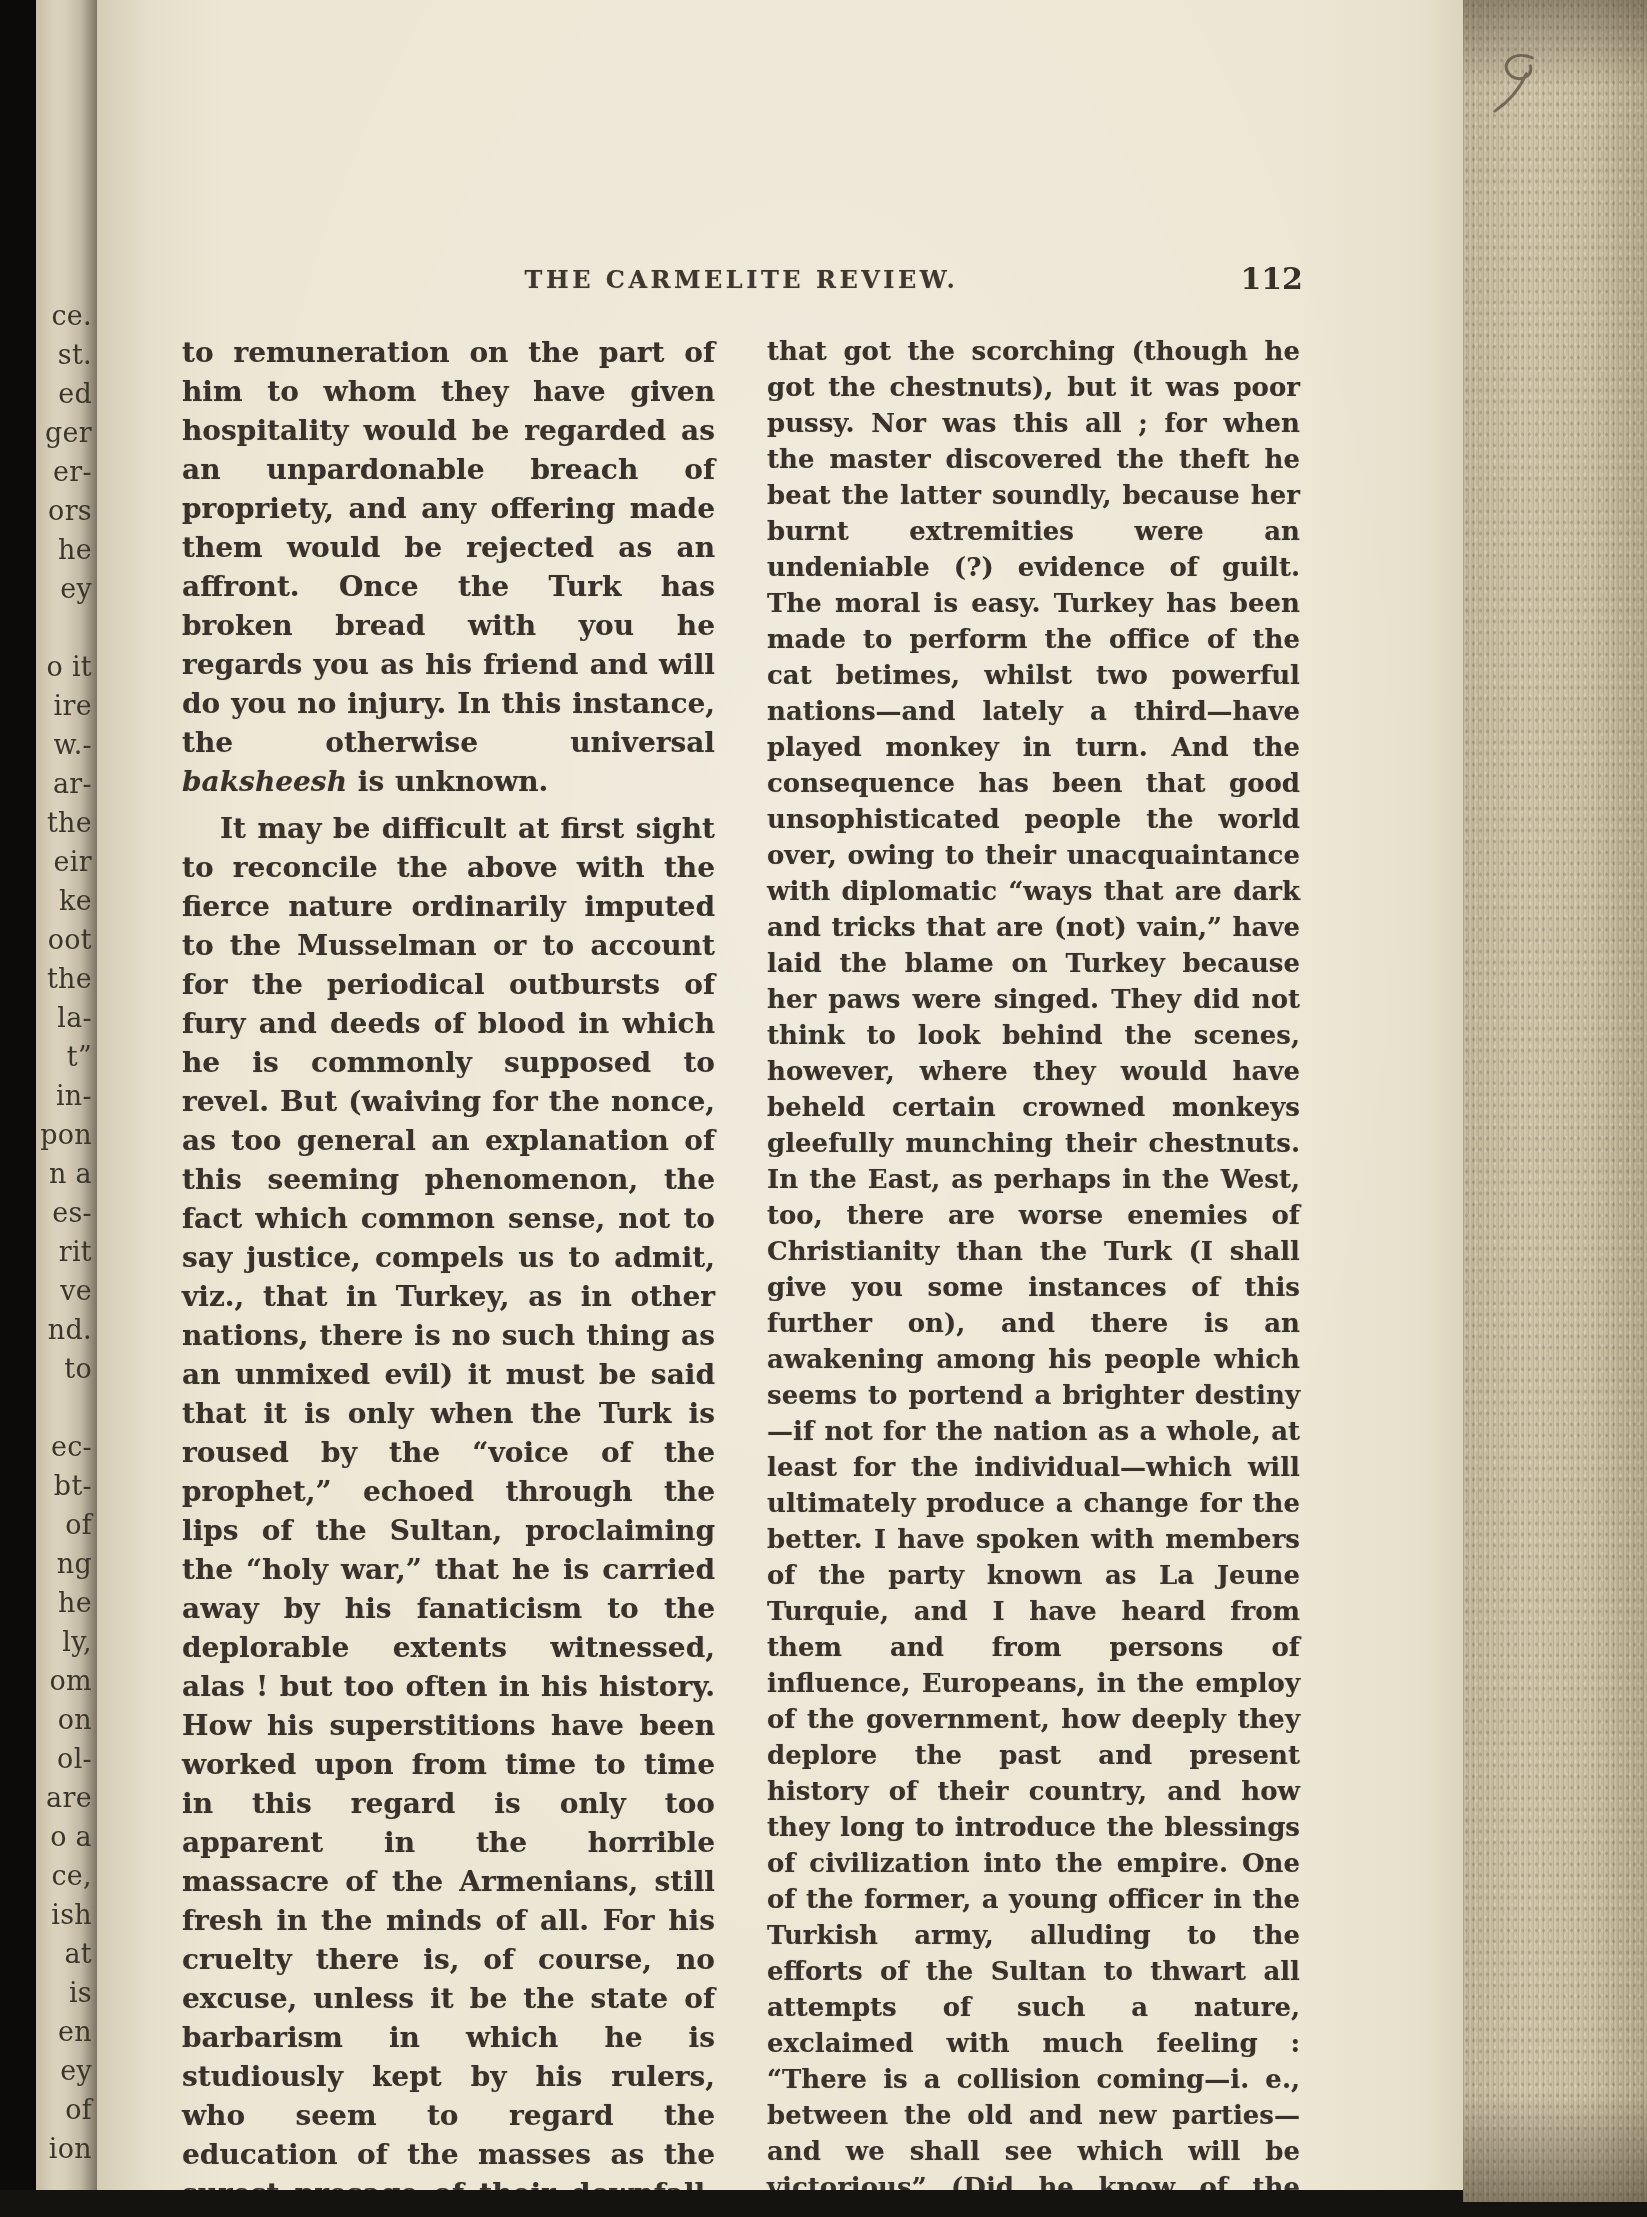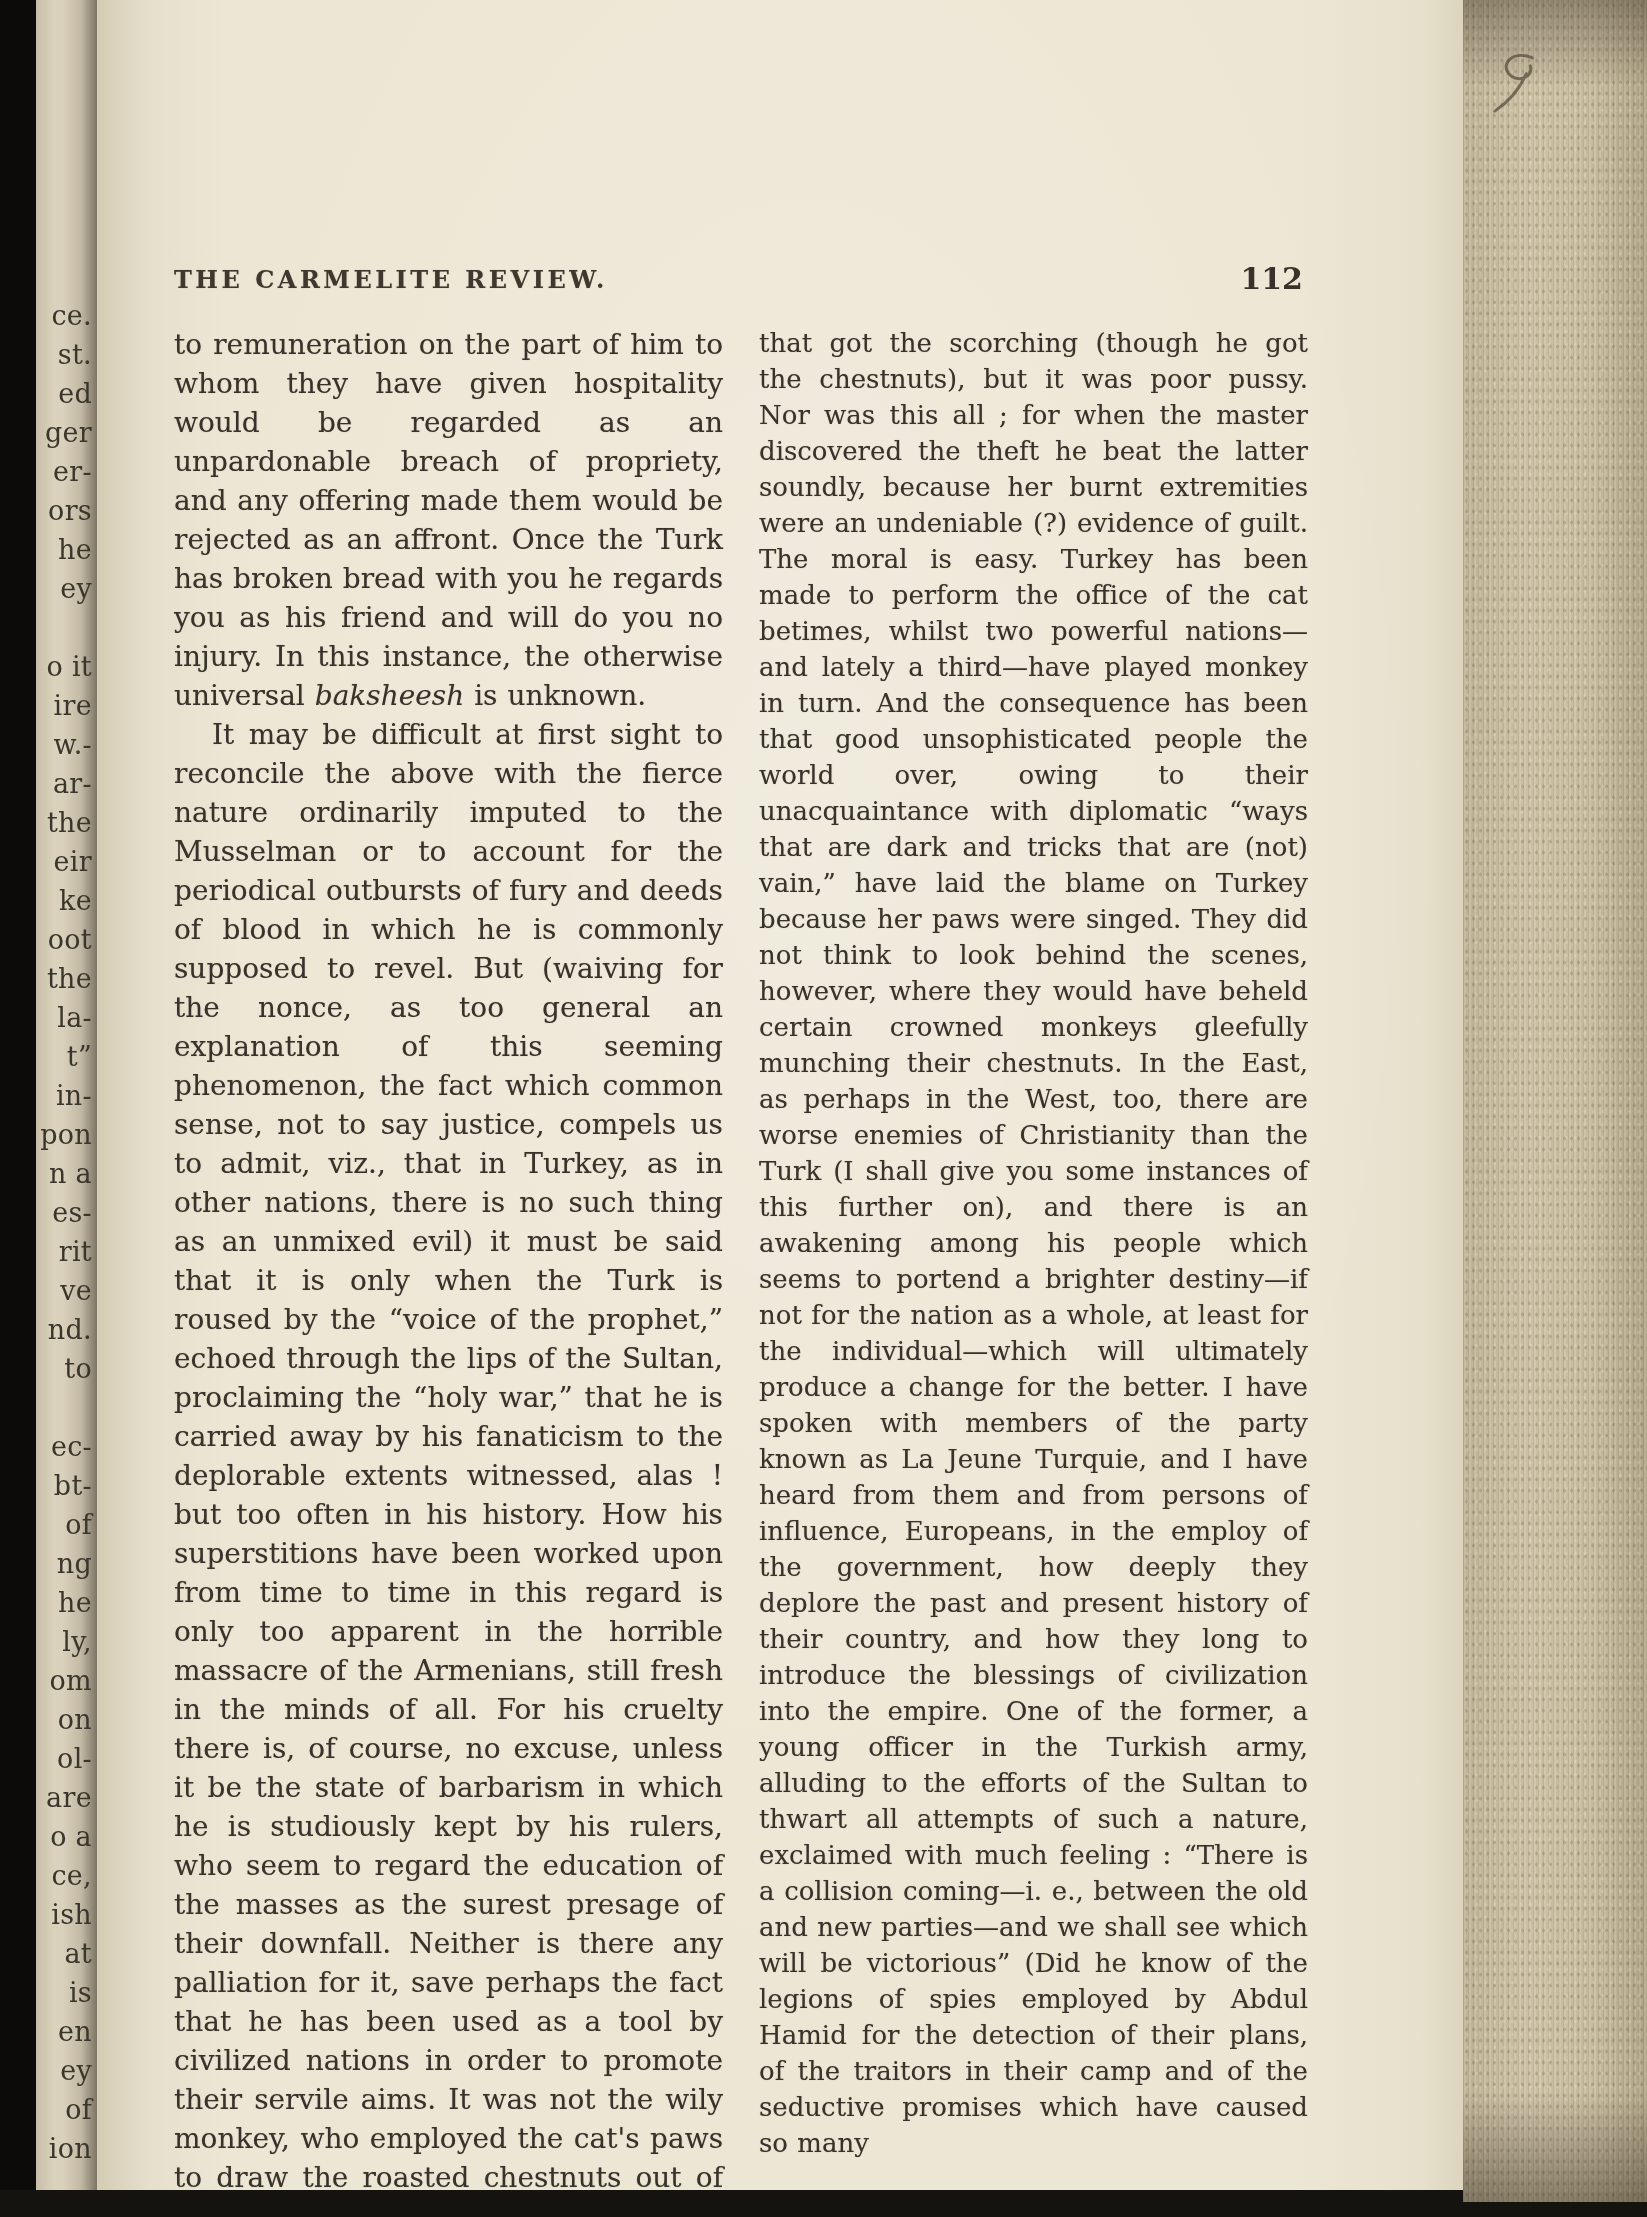--- a/index.html
+++ b/index.html
@@ -56,21 +56,21 @@
       linear-gradient(90deg, #d5ccb5 0px, #e5dfcc 54px, #ece6d4 129px, #ece6d4 88%, #e6e0cc 97%, #dcd4bd 100%),
       #ebe5d3;
   }
 
   .header-row {
     position: absolute;
     top: 265px; left: 77px;
     width: 1135px; height: 44px;
   }
   .journal-title {
-    text-align: left;
+    text-align: center;
     font-size: 24px;
     font-weight: 700;
     letter-spacing: 3.5px;
     color: #3e392e;
     text-shadow: 0 0 1px rgba(62,57,46,0.35);
   }
   .page-number {
     position: absolute;
     right: 6px; top: -4px;
     font-size: 30px;
@@ -81,21 +81,21 @@
   .columns {
     position: absolute;
     top: 325px; left: 77px;
     width: 1135px;
     display: flex;
     gap: 36px;
   }
   .col { color: #37322a; text-align: justify; text-shadow: 0 0 1px rgba(55,50,42,0.30); }
   .col-left  { flex: 0 0 549px; width: 549px; font-size: 28px;   line-height: 39px; }
   .col-right { flex: 0 0 549px; width: 549px; font-size: 26px; line-height: 36px; }
-  .para { margin: 0; word-spacing: 1px; }
+  .para { margin: 8px; word-spacing: 1px; font-weight: bold; }
   .para.indent { text-indent: 38px; }
   .italic { font-style: italic; }
 
   
   .right-edges {
     position: absolute;
     left: 1463px; top: 0;
     width: 184px; height: 2202px;
     background:
       radial-gradient(rgba(72,60,38,0.20) 1px, rgba(0,0,0,0) 1.6px),

